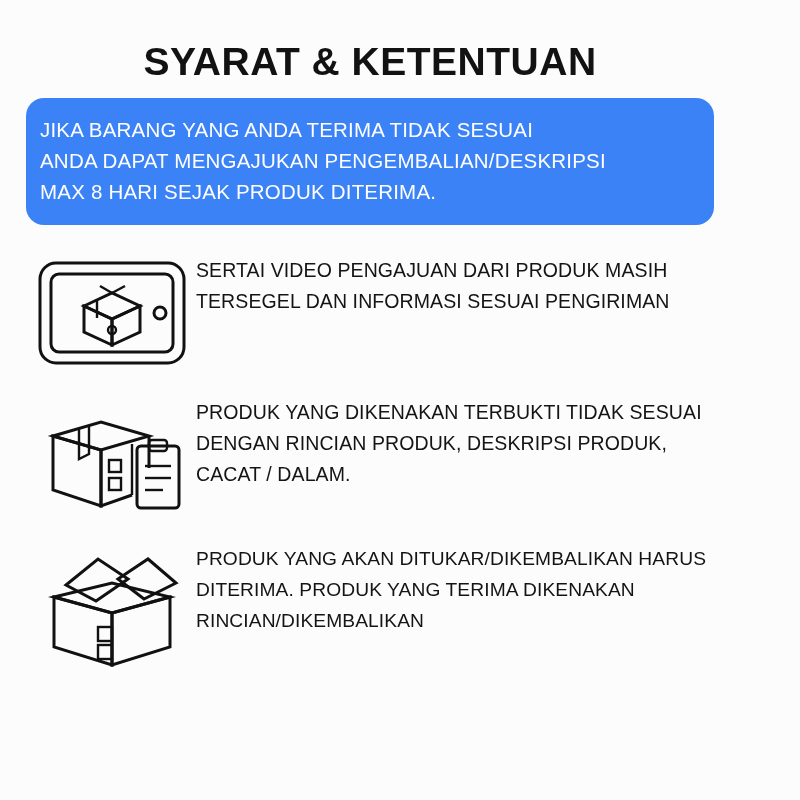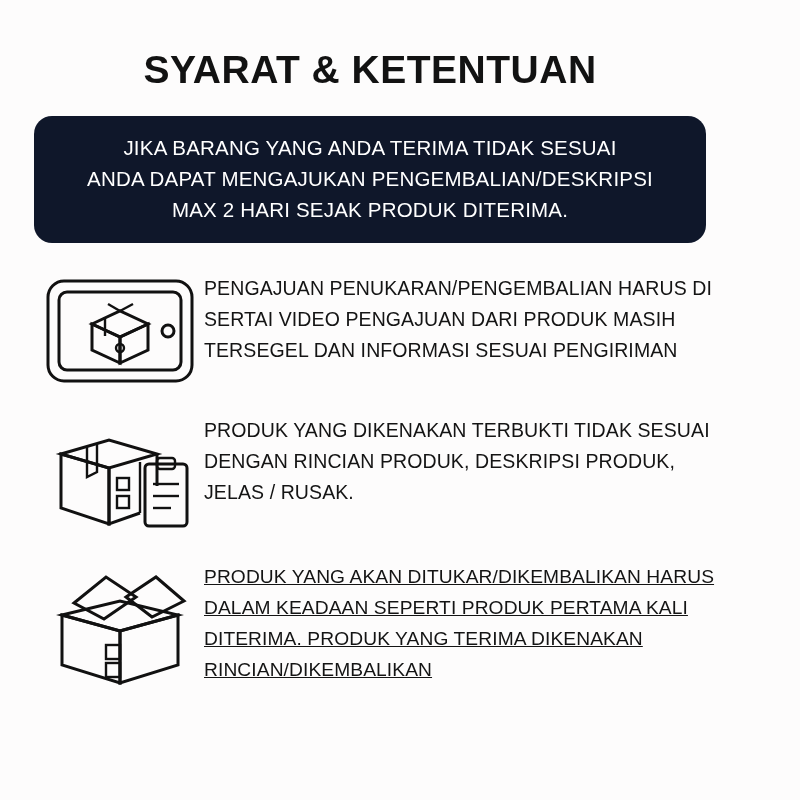--- a/index.html
+++ b/index.html
@@ -12,21 +12,21 @@
     background: #fdfcfc;
     font-family: "Liberation Sans", sans-serif;
     color: #111111;
     overflow: hidden;
   }
   .page {
     position: relative;
     width: 740px;
     height: 800px;
     box-sizing: border-box;
-    padding: 16px;
+    padding: 8px;
   }
 
   
   .title-block {
     padding: 30px 20px 0 20px;
     text-align: center;
   }
   .title-line {
     font-weight: bold;
     font-size: 39px;
@@ -34,25 +34,25 @@
     letter-spacing: 0.5px;
     color: #121212;
     white-space: nowrap;
   }
   .title-line.line2 {
     font-size: 37px;
   }
 
   
   .banner {
-    margin: 22px 18px 0 18px;
-    background: #0f172a;
+    margin: 12px 18px 0 18px;
+    background: #3b82f6;
     border-radius: 18px;
     padding: 16px 14px 18px 14px;
-    text-align: center;
+    text-align: left;
   }
   .banner-line {
     color: #ffffff;
     font-size: 20.5px;
     line-height: 31px;
     letter-spacing: 0.2px;
     white-space: nowrap;
   }
 
   
@@ -81,35 +81,35 @@
     padding-top: 4px;
   }
   .rule-text p {
     margin: 0;
     font-size: 19.5px;
     line-height: 31px;
     letter-spacing: 0.1px;
     color: #141414;
     white-space: nowrap;
   }
-  .rule-3 .rule-text p { font-size: 19.2px; text-decoration: underline; }
+  .rule-3 .rule-text p { font-size: 19.2px; }
 </style>
 </head>
 <body>
 
 <div class="page">
 
   <div class="title-block">
     <div class="title-line line1">SYARAT &amp; KETENTUAN</div>
   </div>
 
   <div class="banner">
     <div class="banner-line">JIKA BARANG YANG ANDA TERIMA TIDAK SESUAI</div>
     <div class="banner-line">ANDA DAPAT MENGAJUKAN PENGEMBALIAN/DESKRIPSI</div>
-    <div class="banner-line">MAX 2 HARI SEJAK PRODUK DITERIMA.</div>
+    <div class="banner-line">MAX 8 HARI SEJAK PRODUK DITERIMA.</div>
   </div>
 
   <div class="rules">
 
     <div class="rule rule-1">
       <div class="rule-icon icon-1">
         <svg width="150" height="106" viewBox="0 0 150 106" fill="none" stroke="#111111" stroke-width="3">
           <rect x="3" y="3" width="144" height="100" rx="16" ry="16"></rect>
           <rect x="14" y="14" width="122" height="78" rx="8" ry="8"></rect>
           <circle cx="123" cy="53" r="6"></circle>
@@ -117,21 +117,20 @@
           <path d="M47 46 L75 33 L103 46 L75 59 Z"></path>
           <path d="M47 46 L47 72 L75 85 L75 59 Z"></path>
           <path d="M103 46 L103 72 L75 85 L75 59 Z"></path>
           <path d="M60 39 L60 58" stroke-width="2.4"></path>
           <path d="M75 33 L63 26" stroke-width="2.4"></path>
           <path d="M75 33 L88 26" stroke-width="2.4"></path>
           <circle cx="75" cy="70" r="4" stroke-width="2.4"></circle>
         </svg>
       </div>
       <div class="rule-text">
-        <p>PENGAJUAN PENUKARAN/PENGEMBALIAN HARUS DI</p>
         <p>SERTAI VIDEO PENGAJUAN DARI PRODUK MASIH</p>
         <p>TERSEGEL DAN INFORMASI SESUAI PENGIRIMAN</p>
       </div>
     </div>
 
     <div class="rule rule-2">
       <div class="rule-icon icon-2">
         <svg width="150" height="118" viewBox="0 0 150 118" fill="none" stroke="#111111" stroke-width="3">
 
           <path d="M16 38 L64 24 L112 38 L64 52 Z"></path>
@@ -146,40 +145,39 @@
           <rect x="100" y="48" width="42" height="62" rx="4" ry="4"></rect>
           <rect x="112" y="42" width="18" height="11" rx="3" ry="3" stroke-width="2.4"></rect>
           <path d="M108 68 H134" stroke-width="2.4"></path>
           <path d="M108 80 H134" stroke-width="2.4"></path>
           <path d="M108 92 H126" stroke-width="2.4"></path>
         </svg>
       </div>
       <div class="rule-text">
         <p>PRODUK YANG DIKENAKAN TERBUKTI TIDAK SESUAI</p>
         <p>DENGAN RINCIAN PRODUK, DESKRIPSI PRODUK,</p>
-        <p>JELAS / RUSAK.</p>
+        <p>CACAT / DALAM.</p>
       </div>
     </div>
 
     <div class="rule rule-3">
       <div class="rule-icon icon-3">
         <svg width="152" height="132" viewBox="0 0 152 132" fill="none" stroke="#111111" stroke-width="3">
 
           <path d="M30 42 L62 16 L92 36 L60 58 Z"></path>
           <path d="M92 36 L122 16 L150 40 L118 56 Z" transform="translate(-10,0)"></path>
 
           <path d="M18 54 L76 40 L134 54 L76 70 Z"></path>
           <path d="M18 54 L18 104 L76 122 L76 70 Z"></path>
           <path d="M134 54 L134 104 L76 122 L76 70 Z"></path>
           <rect x="62" y="84" width="14" height="14" stroke-width="2.4"></rect>
           <rect x="62" y="102" width="14" height="14" stroke-width="2.4" fill="none"></rect>
         </svg>
       </div>
       <div class="rule-text">
         <p>PRODUK YANG AKAN DITUKAR/DIKEMBALIKAN HARUS</p>
-        <p>DALAM KEADAAN SEPERTI PRODUK PERTAMA KALI</p>
         <p>DITERIMA. PRODUK YANG TERIMA DIKENAKAN</p>
         <p>RINCIAN/DIKEMBALIKAN</p>
       </div>
     </div>
 
   </div>
 </div>
 
 </body></html>

